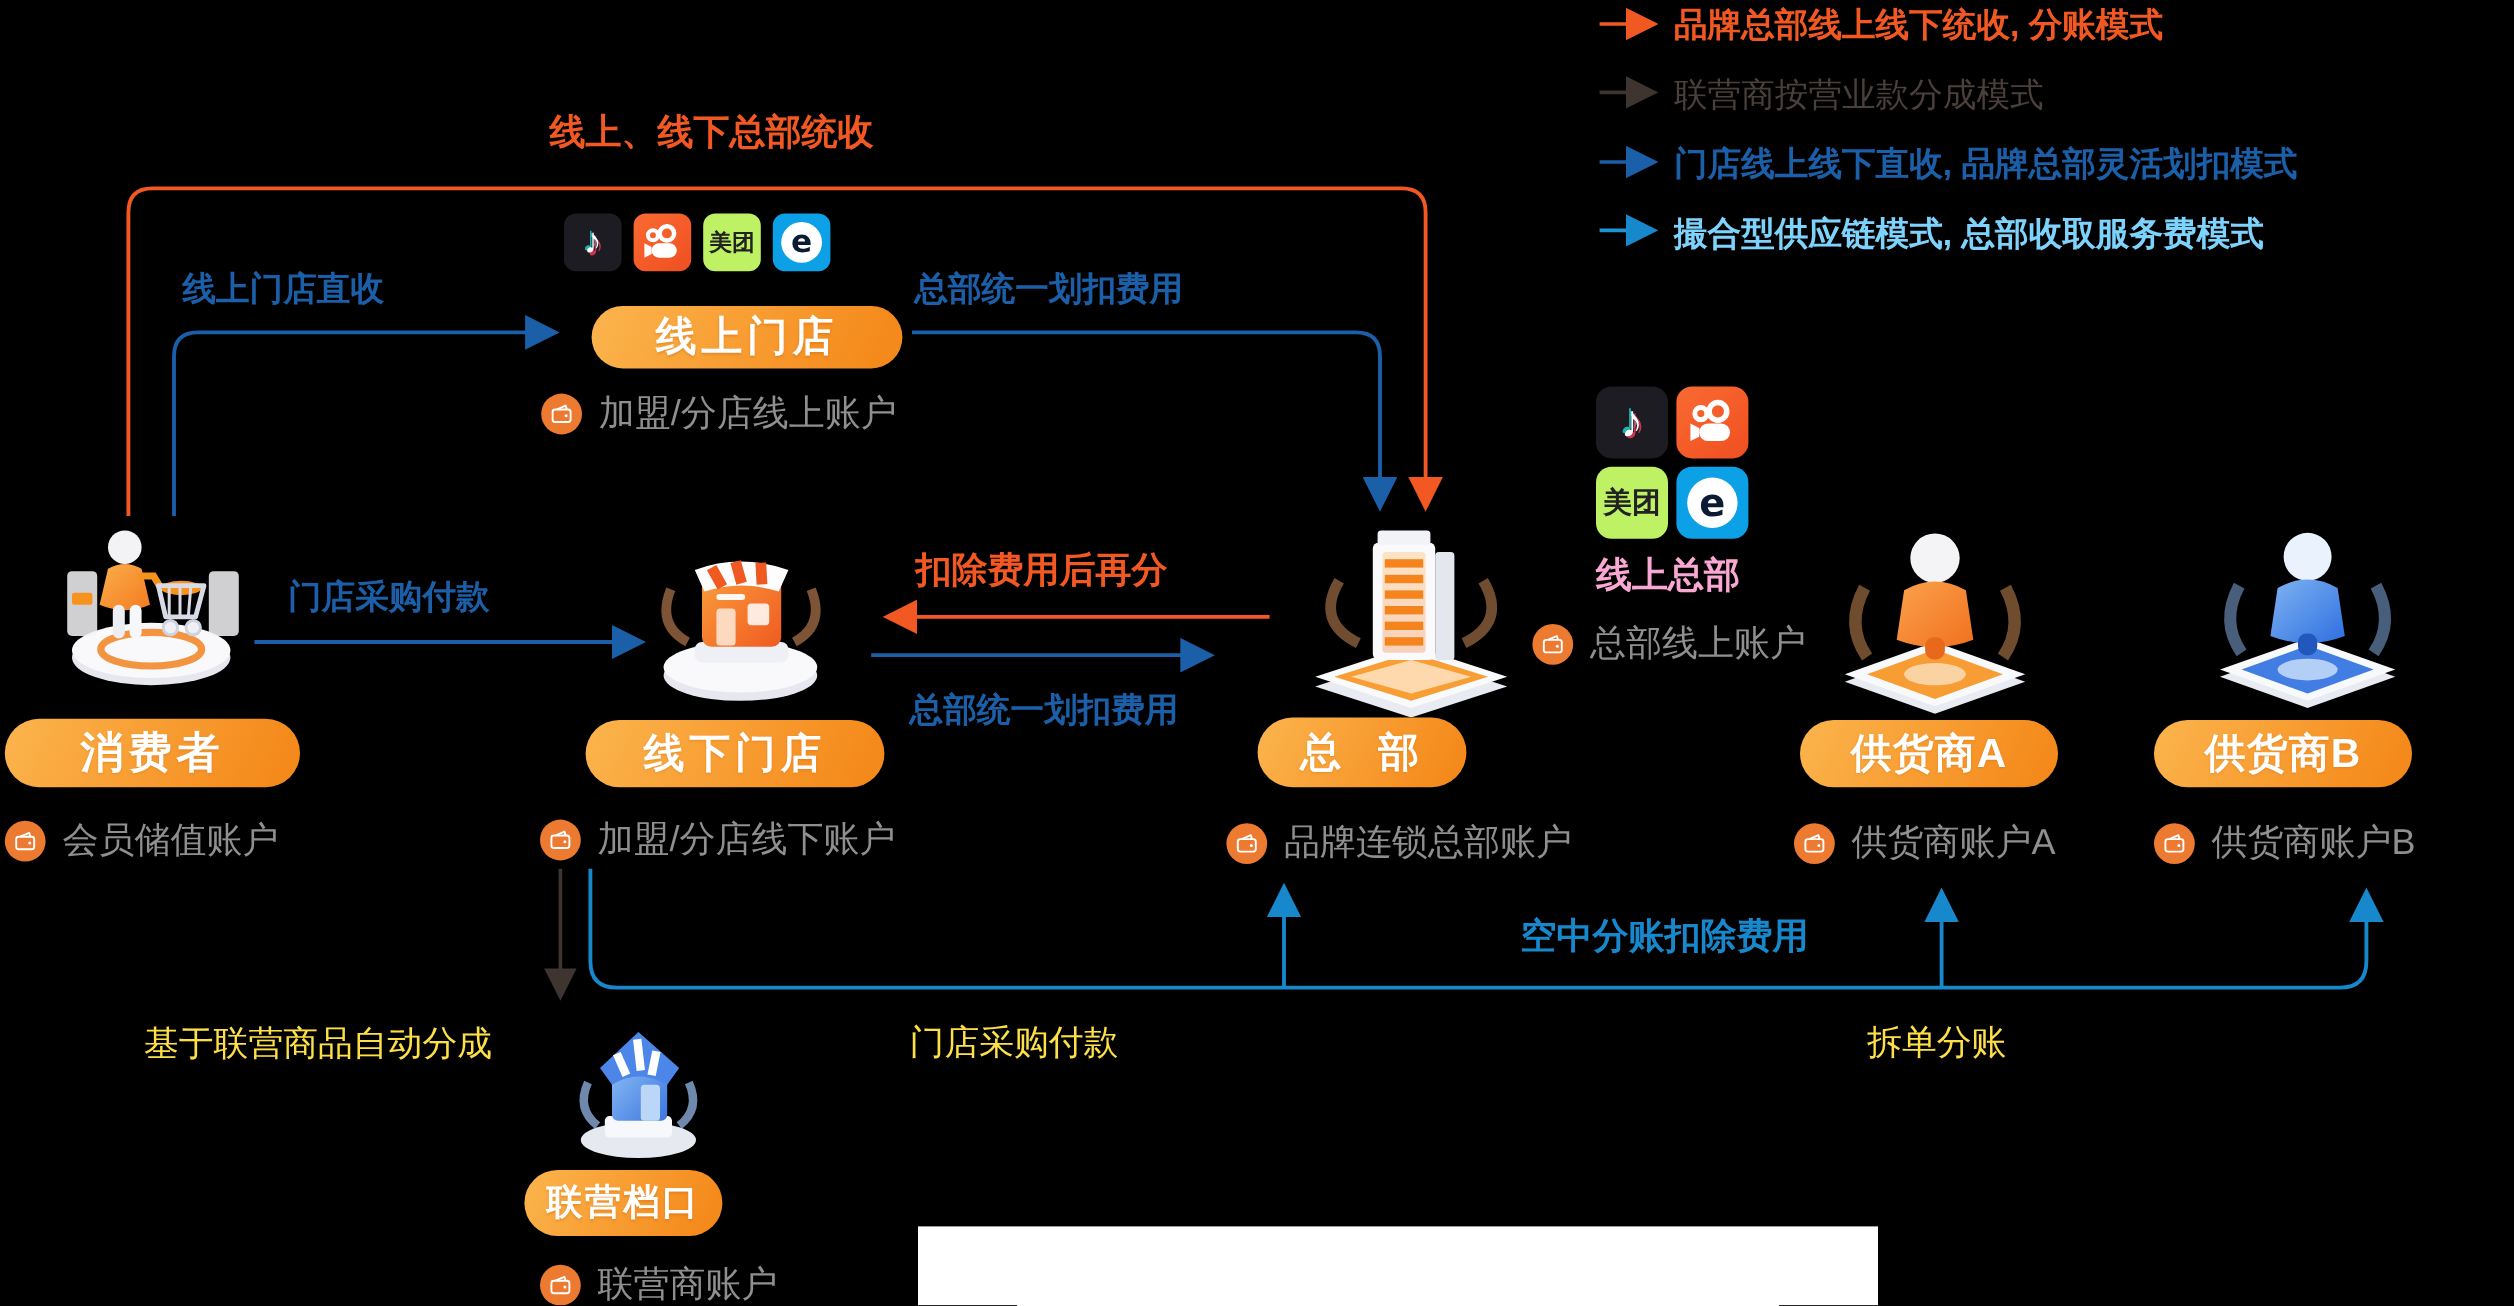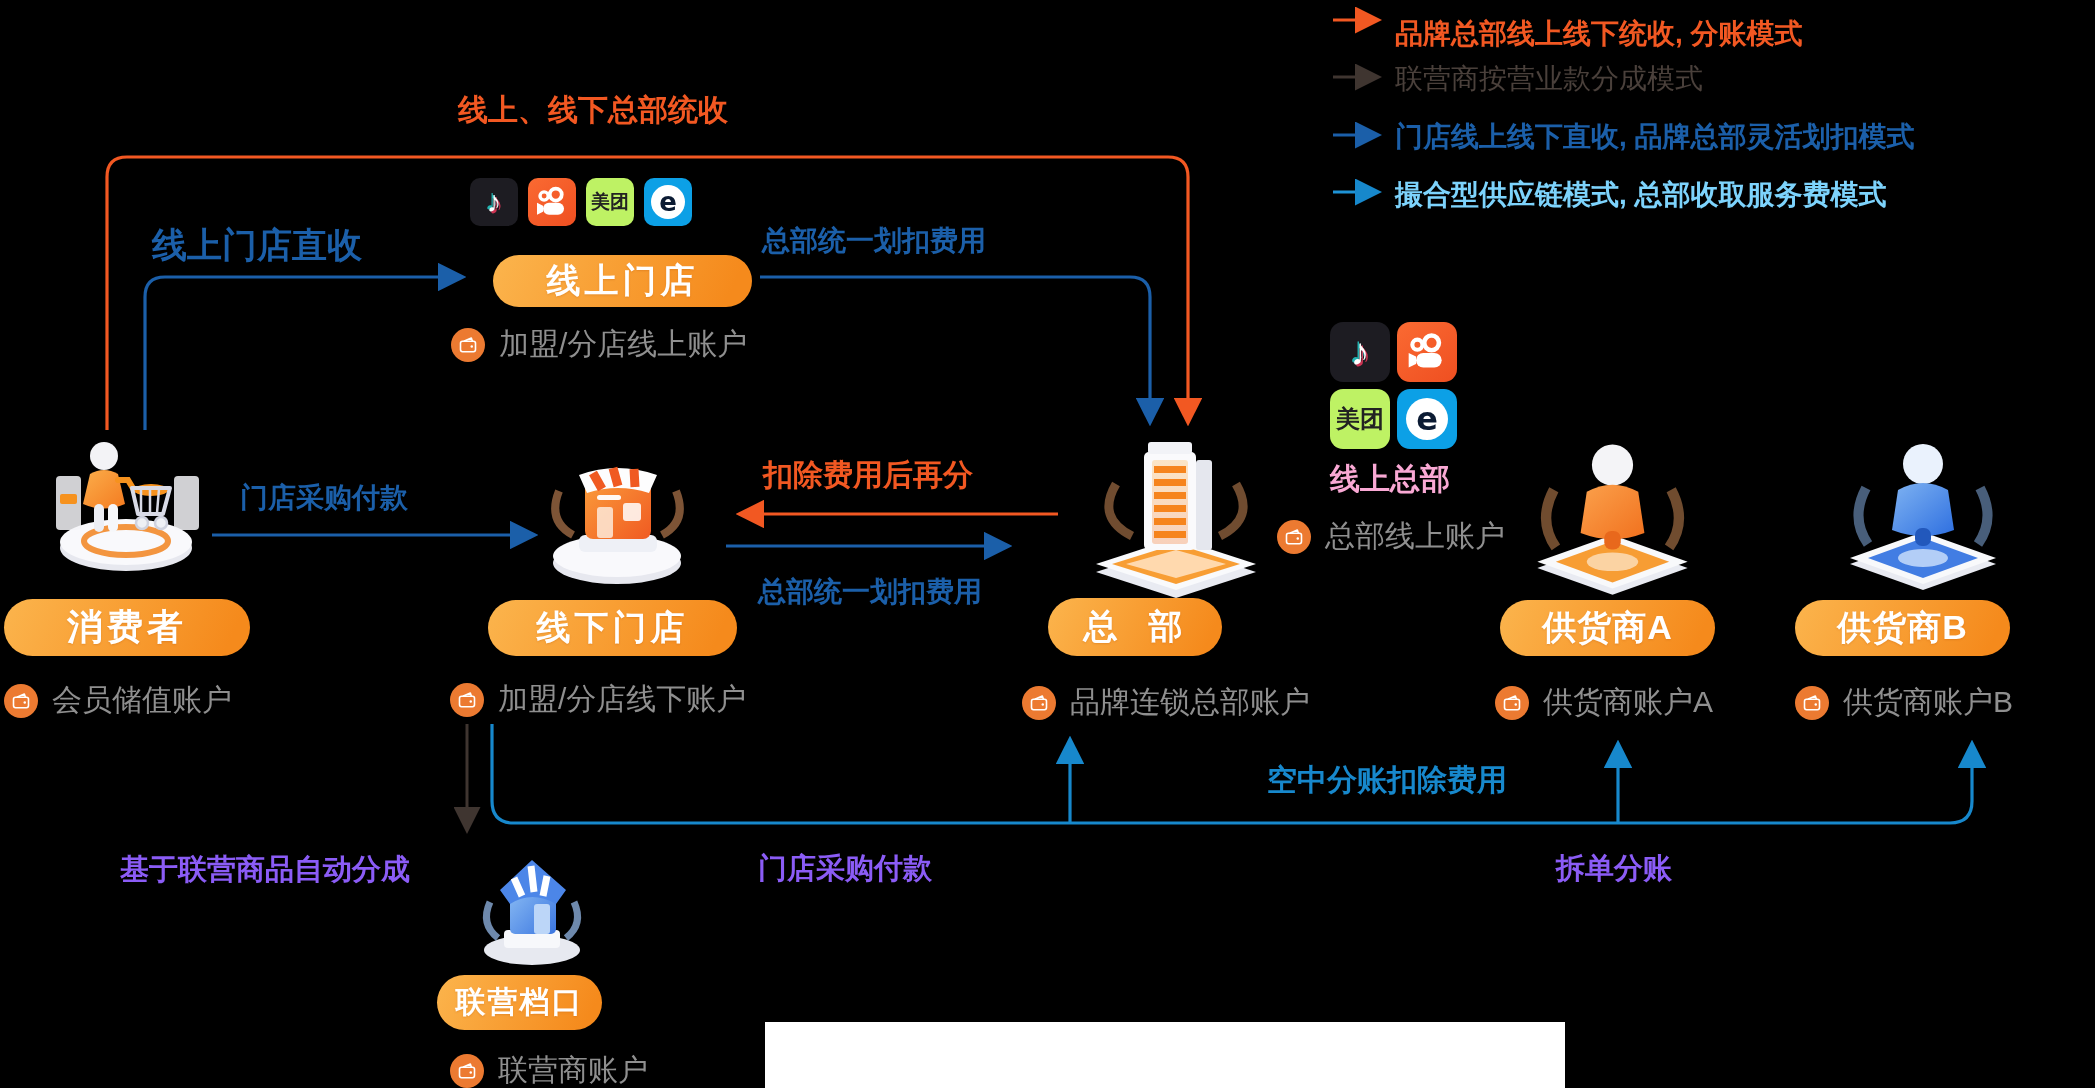--- a/index.html
+++ b/index.html
@@ -8,21 +8,21 @@
   .abs{position:absolute;}
   svg.overlay{position:absolute;left:0;top:0;width:2095px;height:1088px;pointer-events:none;}
   .pill{position:absolute;display:flex;align-items:center;justify-content:center;
         background:linear-gradient(115deg,#FBB24A 5%,#F58A1C 90%);
         border-radius:44px;color:#fff;font-weight:700;letter-spacing:4px;
         text-shadow:0 1px 2px rgba(180,80,0,.25);}
   .flow-label{position:absolute;font-weight:700;white-space:nowrap;}
   .c-orange{color:#F25822}
   .c-navy{color:#1B5FA9}
   .c-lblue{color:#1788CC}
-  .c-dark{color:#8b5cf6;font-weight:700;}
+  .c-dark{color:#fde047;font-weight:400;}
   .account{position:absolute;display:flex;align-items:center;gap:14px;color:#8F8F8F;
            font-size:30px;white-space:nowrap;text-align:right;}
   .wallet{width:34px;height:34px;border-radius:50%;background:#EC7A31;display:flex;
           align-items:center;justify-content:center;flex:none;}
   .appicon{position:absolute;border-radius:10px;display:flex;align-items:center;
            justify-content:center;overflow:hidden;}
   .appicon.lg{border-radius:13px;}
   .douyin{background:#1d1c22;}
   .douyin span{color:#fff;font-weight:700;font-size:30px;line-height:1;
        text-shadow:2px 2px 0 rgba(235,55,90,.85),-2px -2px 0 rgba(37,244,238,.7);}
@@ -81,27 +81,27 @@
     <path d="M492,724 V801 Q492,823 514,823 H1950 Q1972,823 1972,801 V746" fill="none" stroke="#1788CC" stroke-width="3.2" marker-end="url(#m-lblue)"></path>
     <path d="M1070,823 V742" fill="none" stroke="#1788CC" stroke-width="3.2" marker-end="url(#m-lblue)"></path>
     <path d="M1618,823 V746" fill="none" stroke="#1788CC" stroke-width="3.2" marker-end="url(#m-lblue)"></path>
 
     <path d="M1333,20 H1376" fill="none" stroke="#F25822" stroke-width="3" marker-end="url(#m-orange)"></path>
     <path d="M1333,77 H1376" fill="none" stroke="#3F3530" stroke-width="3" marker-end="url(#m-dark)"></path>
     <path d="M1333,135 H1376" fill="none" stroke="#1B5FA9" stroke-width="3" marker-end="url(#m-navy)"></path>
     <path d="M1333,192 H1376" fill="none" stroke="#1E93D6" stroke-width="3" marker-end="url(#m-lblue)"></path>
   </svg>
 
-  <span class="legend-label" style="left:1395px;top:15px;color:#F25822">品牌总部线上线下统收, 分账模式</span>
+  <span class="legend-label" style="left:1395px;top:2px;color:#F25822">品牌总部线上线下统收, 分账模式</span>
   <span class="legend-label w2" style="left:1395px;top:60px;color:#4A403B">联营商按营业款分成模式</span>
   <span class="legend-label" style="left:1395px;top:118px;color:#1B5FA9">门店线上线下直收, 品牌总部灵活划扣模式</span>
   <span class="legend-label" style="left:1395px;top:176px;color:#7dd3fc">撮合型供应链模式, 总部收取服务费模式</span>
 
   <span class="flow-label c-orange" style="left:458px;top:90px;font-size:30px">线上、线下总部统收</span>
-  <span class="flow-label c-navy" style="left:152px;top:222px;font-size:35px">线上门店直收</span>
+  <span class="flow-label c-navy" style="left:152px;top:222px;font-size:28px">线上门店直收</span>
   <span class="flow-label c-navy" style="left:762px;top:222px;font-size:28px">总部统一划扣费用</span>
   <span class="flow-label c-navy" style="left:240px;top:479px;font-size:28px">门店采购付款</span>
   <span class="flow-label c-orange" style="left:763px;top:455px;font-size:30px">扣除费用后再分</span>
   <span class="flow-label c-navy" style="left:758px;top:573px;font-size:28px">总部统一划扣费用</span>
   <span class="flow-label c-dark" style="left:120px;top:850px;font-size:29px">基于联营商品自动分成</span>
   <span class="flow-label c-dark" style="left:758px;top:849px;font-size:29px">门店采购付款</span>
   <span class="flow-label c-lblue" style="left:1267px;top:760px;font-size:30px">空中分账扣除费用</span>
   <span class="flow-label c-dark" style="left:1556px;top:849px;font-size:29px">拆单分账</span>
 
   <div class="appicon douyin" style="left:470px;top:178px;width:48px;height:48px">

